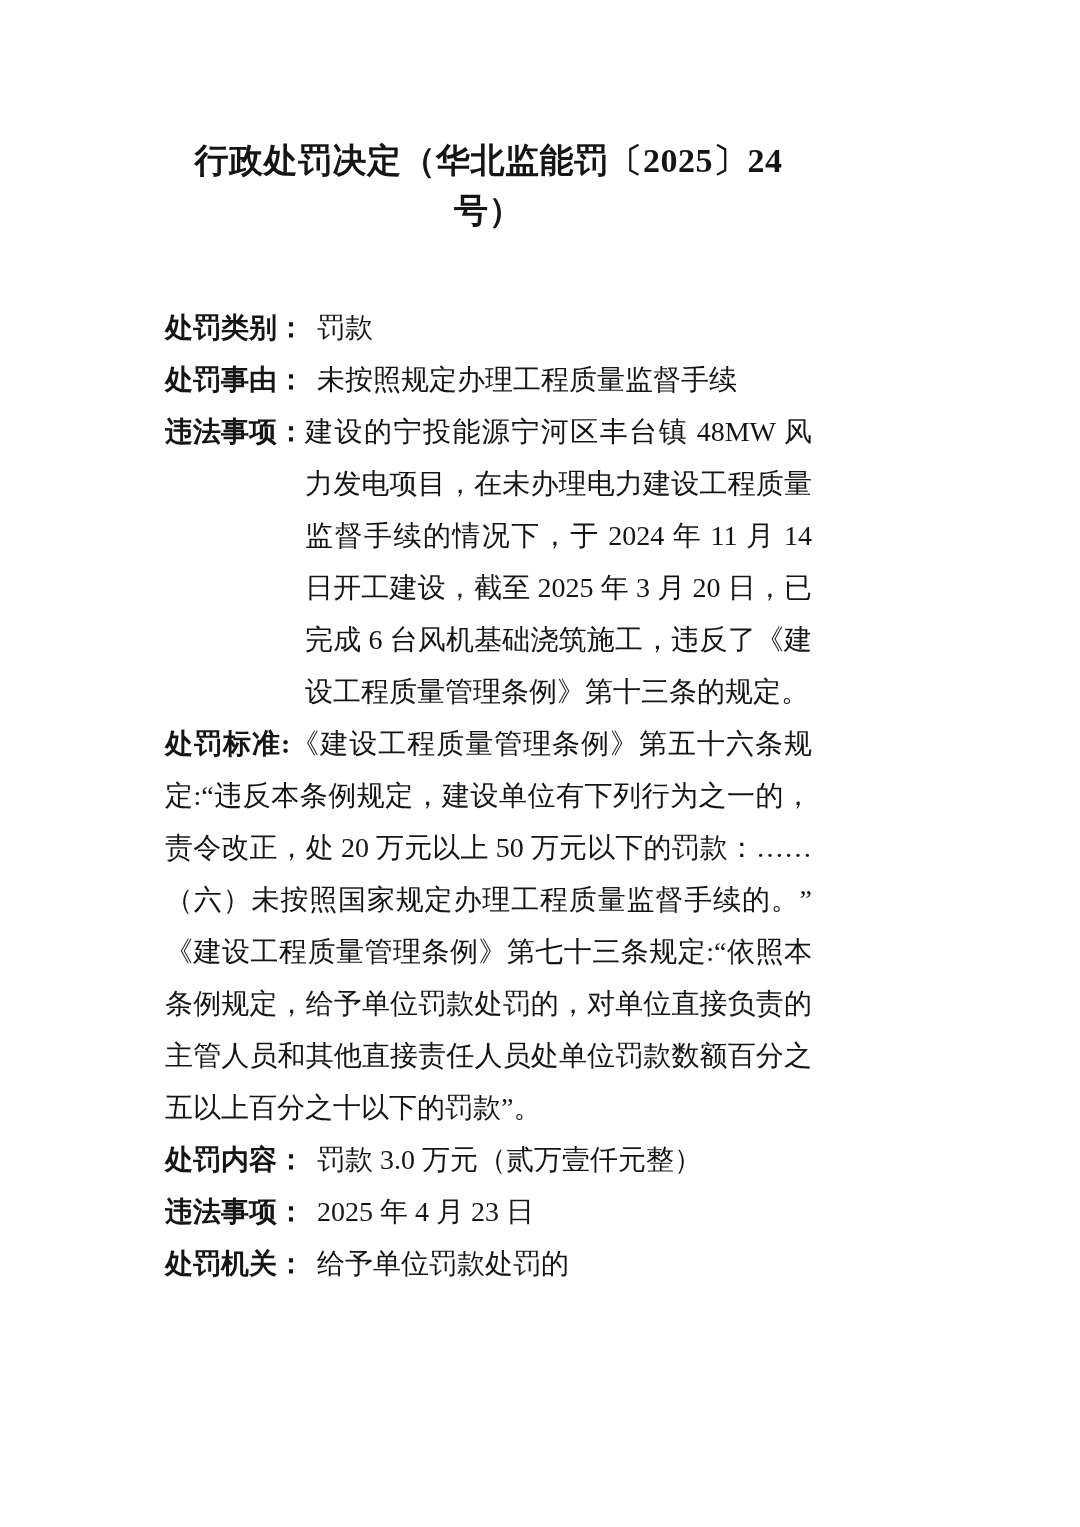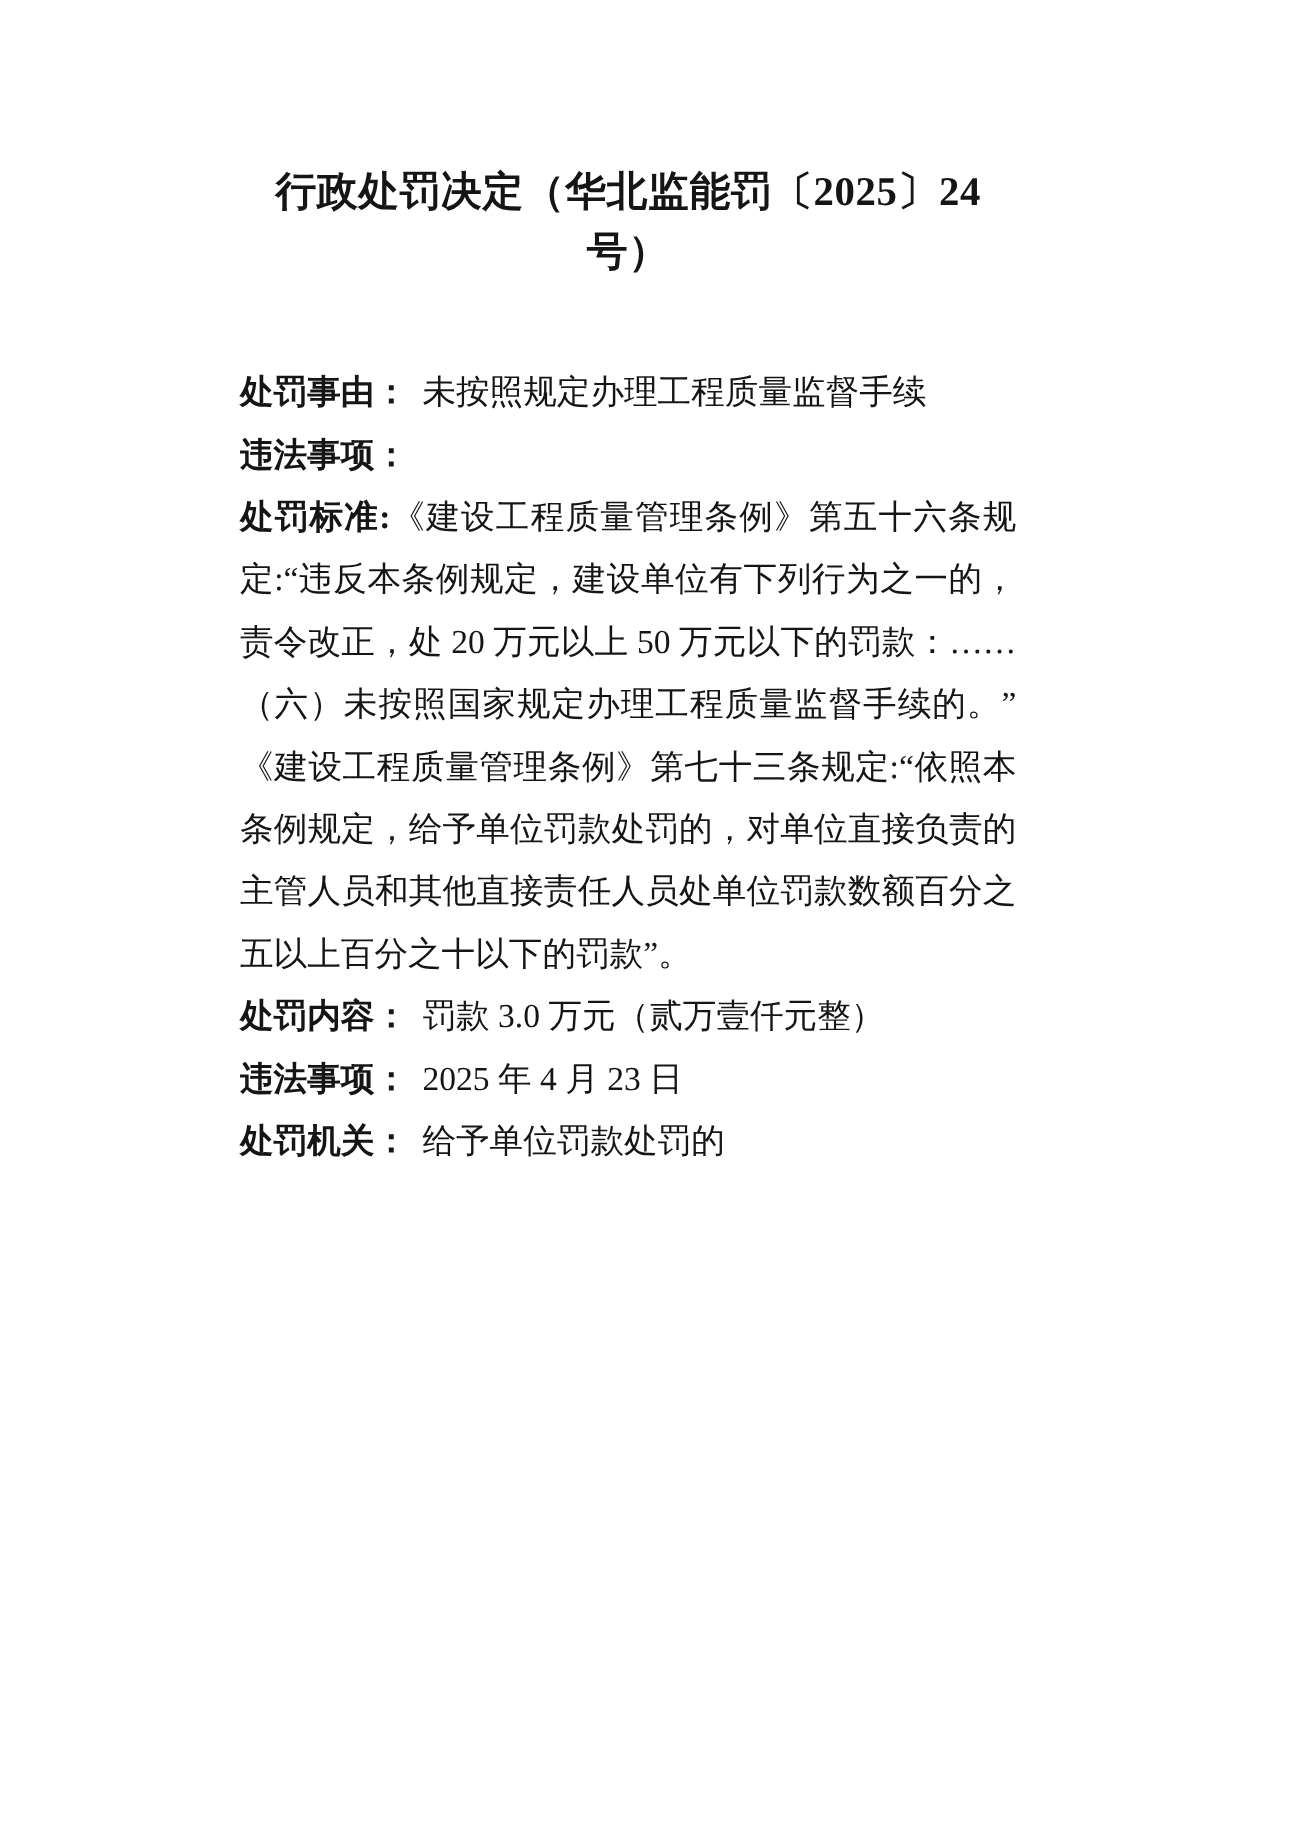--- a/index.html
+++ b/index.html
@@ -12,21 +12,20 @@
     background: #ffffff;
     color: #151515;
     font-family: "Liberation Serif", "DejaVu Serif", serif;
   }
   .page {
     box-sizing: border-box;
     width: 972px;
     height: 1527px;
     padding: 136px 160px 0 165px;
     overflow: hidden;
-    margin-left: 35px;
   }
   .doc-title {
     font-size: 34px;
     font-weight: 700;
     line-height: 50px;
     text-align: center;
     margin: 0 0 66px 0;
     letter-spacing: 0.5px;
   }
   .doc-body {
@@ -64,27 +63,31 @@
 <body>
 
 <div class="page">
 
   <h1 class="doc-title">行政处罚决定（华北监能罚〔2025〕24 号）</h1>
 
   <div class="doc-body">
 
 
 
+    <div class="row inline">
+      <span class="label">处罚类别：</span><span class="value">罚款</span>
+    </div>
 
     <div class="row inline">
       <span class="label">处罚事由：</span><span class="value">未按照规定办理工程质量监督手续</span>
     </div>
 
     <div class="row hanging">
       <span class="label">违法事项：</span>
+        <span class="value">建设的宁投能源宁河区丰台镇 48MW 风力发电项目，在未办理电力建设工程质量监督手续的情况下，于 2024 年 11 月 14 日开工建设，截至 2025 年 3 月 20 日，已完成 6 台风机基础浇筑施工，违反了《建设工程质量管理条例》第十三条的规定。</span>
     </div>
 
     <p class="row flow">
       <span class="label">处罚标准:</span><span class="value">《建设工程质量管理条例》第五十六条规定:“违反本条例规定，建设单位有下列行为之一的，责令改正，处 20 万元以上 50 万元以下的罚款：……（六）未按照国家规定办理工程质量监督手续的。”《建设工程质量管理条例》第七十三条规定:“依照本条例规定，给予单位罚款处罚的，对单位直接负责的主管人员和其他直接责任人员处单位罚款数额百分之五以上百分之十以下的罚款”。</span>
     </p>
 
     <div class="row inline">
       <span class="label">处罚内容：</span><span class="value">罚款 3.0 万元（贰万壹仟元整）</span>
     </div>
 

